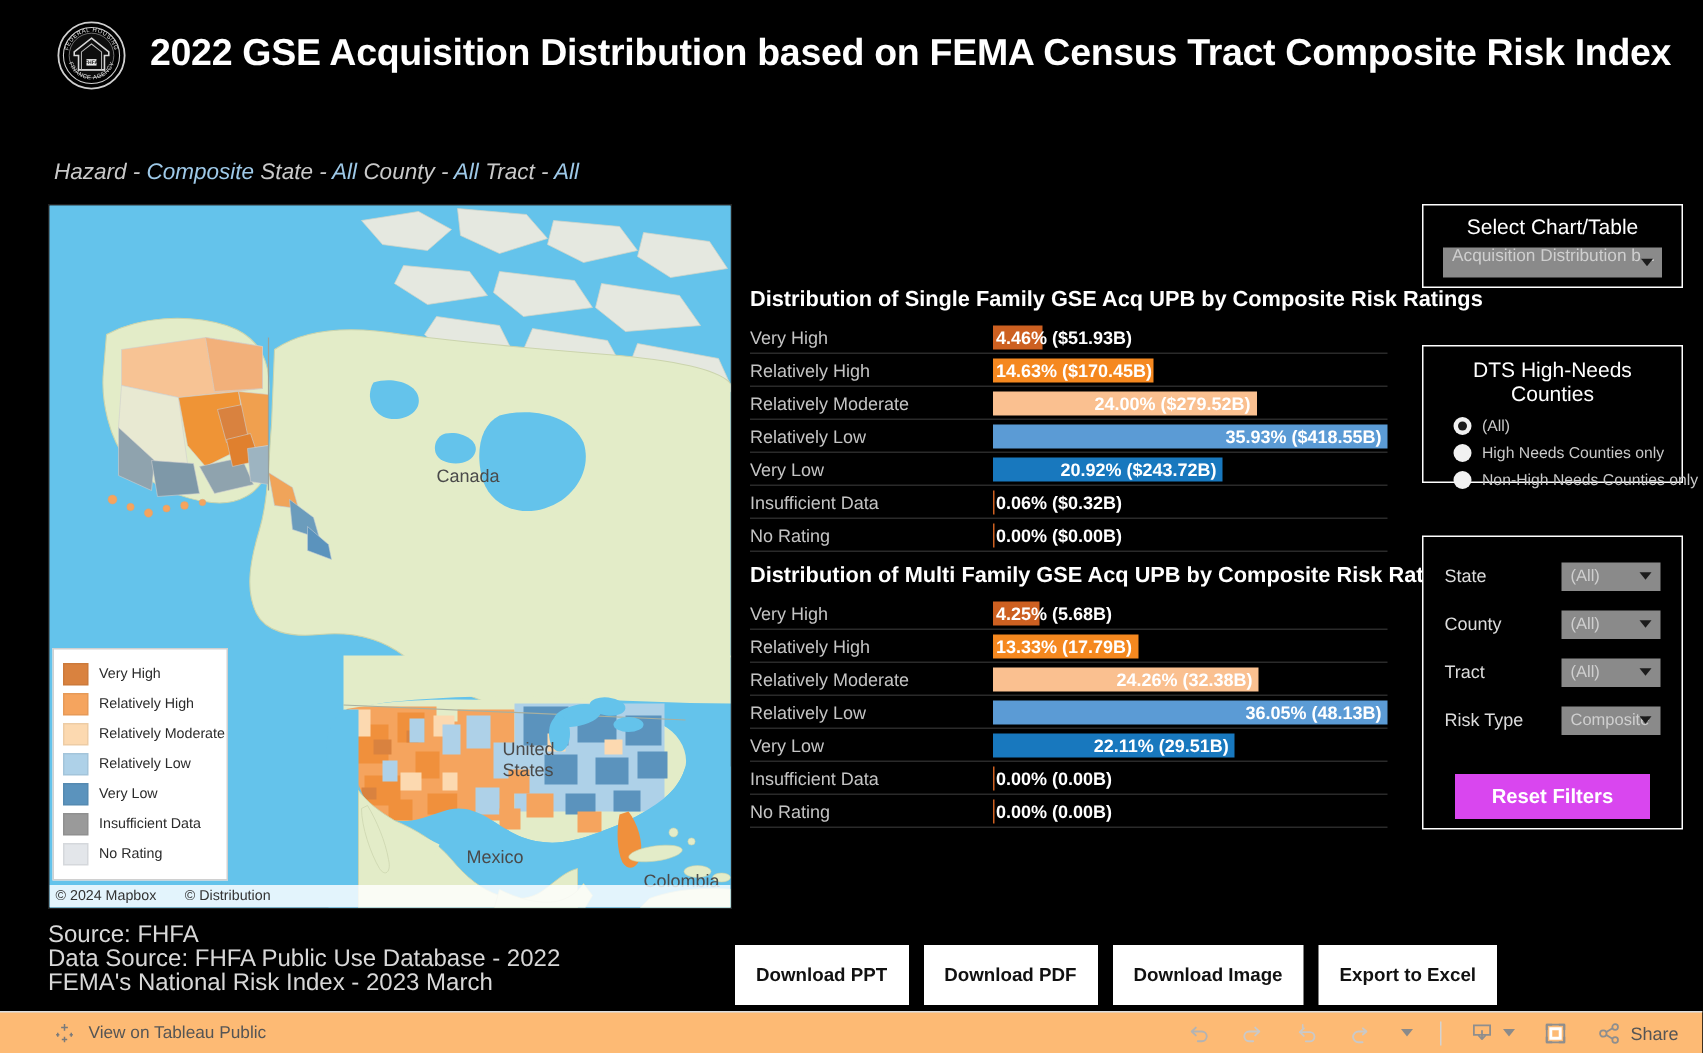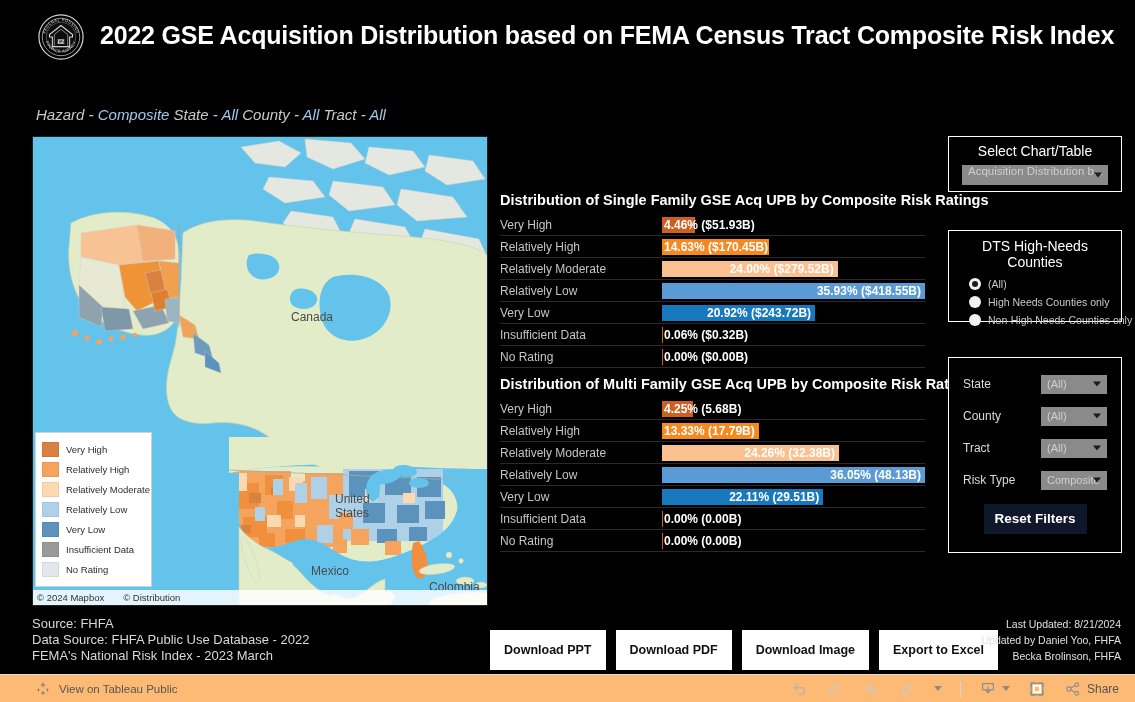--- a/index.html
+++ b/index.html
@@ -104,28 +104,28 @@
   .radio-tx { color: #c9c9c9; font-size: 10.5px; white-space: nowrap; }
 
   .filter-row { display: flex; align-items: center; height: 32px; }
   .filter-lbl { color: #dcdcdc; font-size: 12px; width: 78px; flex: 0 0 78px; }
   .filter-dd {
     width: 92px; height: 19px; background: #8a8a8a; color: #cfcfcf;
     font-size: 11px; display: flex; align-items: center; padding: 0 6px;
     position: relative;
   }
   .reset-btn {
-    background: #0f172a; color: #fff; font-size: 13.5px; font-weight: bold;
-    text-align: center; line-height: 30px; height: 30px; width: 103px;
-    margin: 8px auto 0 auto; cursor: pointer;
+    background: #d946ef; color: #fff; font-size: 13.5px; font-weight: bold;
+    text-align: center; line-height: 30px; height: 30px; width: 130px;
+    margin: 20px auto 0 auto; cursor: pointer;
   }
 
   
   .source-block { position: absolute; left: 32px; top: 616px; }
-  .source-line { color: #d8d8d8; font-size: 13px; line-height: 16px; white-space: nowrap; }
+  .source-line { color: #d8d8d8; font-size: 16px; line-height: 16px; white-space: nowrap; }
 
   .dl-btns { position: absolute; left: 490px; top: 630px; display: flex; gap: 10px; }
   .dl-btn {
     background: #fff; color: #111; font-size: 12.5px; font-weight: bold;
     height: 40px; display: flex; align-items: center; justify-content: center;
     padding: 0 14px; cursor: pointer; white-space: nowrap;
   }
 
   .updated-block { position: absolute; right: 14px; top: 616px; text-align: right; }
   .updated-line { color: #e0e0e0; font-size: 10.5px; line-height: 16px; white-space: nowrap; }
@@ -572,25 +572,20 @@
     <div class="source-line">FEMA's National Risk Index - 2023 March</div>
   </div>
 
   <div class="dl-btns">
     <div class="dl-btn">Download PPT</div>
     <div class="dl-btn">Download PDF</div>
     <div class="dl-btn">Download Image</div>
     <div class="dl-btn">Export to Excel</div>
   </div>
 
-  <div class="updated-block">
-    <div class="updated-line">Last Updated: 8/21/2024</div>
-    <div class="updated-line">Updated by Daniel Yoo, FHFA</div>
-    <div class="updated-line">Becka Brolinson, FHFA</div>
-  </div>
 
   <div class="tableau-bar">
     <div class="tp-left">
       <svg class="tp-ico" viewBox="0 0 20 20">
         <g stroke="#7a7a7a" stroke-width="1.1" fill="none">
           <path d="M10 3v5M7.5 5.5h5"></path>
           <path d="M5 9.5v3M3.8 11h2.4"></path>
           <path d="M15 9.5v3M13.8 11h2.4"></path>
           <path d="M10 12.5v4M8 14.5h4"></path>
         </g>

